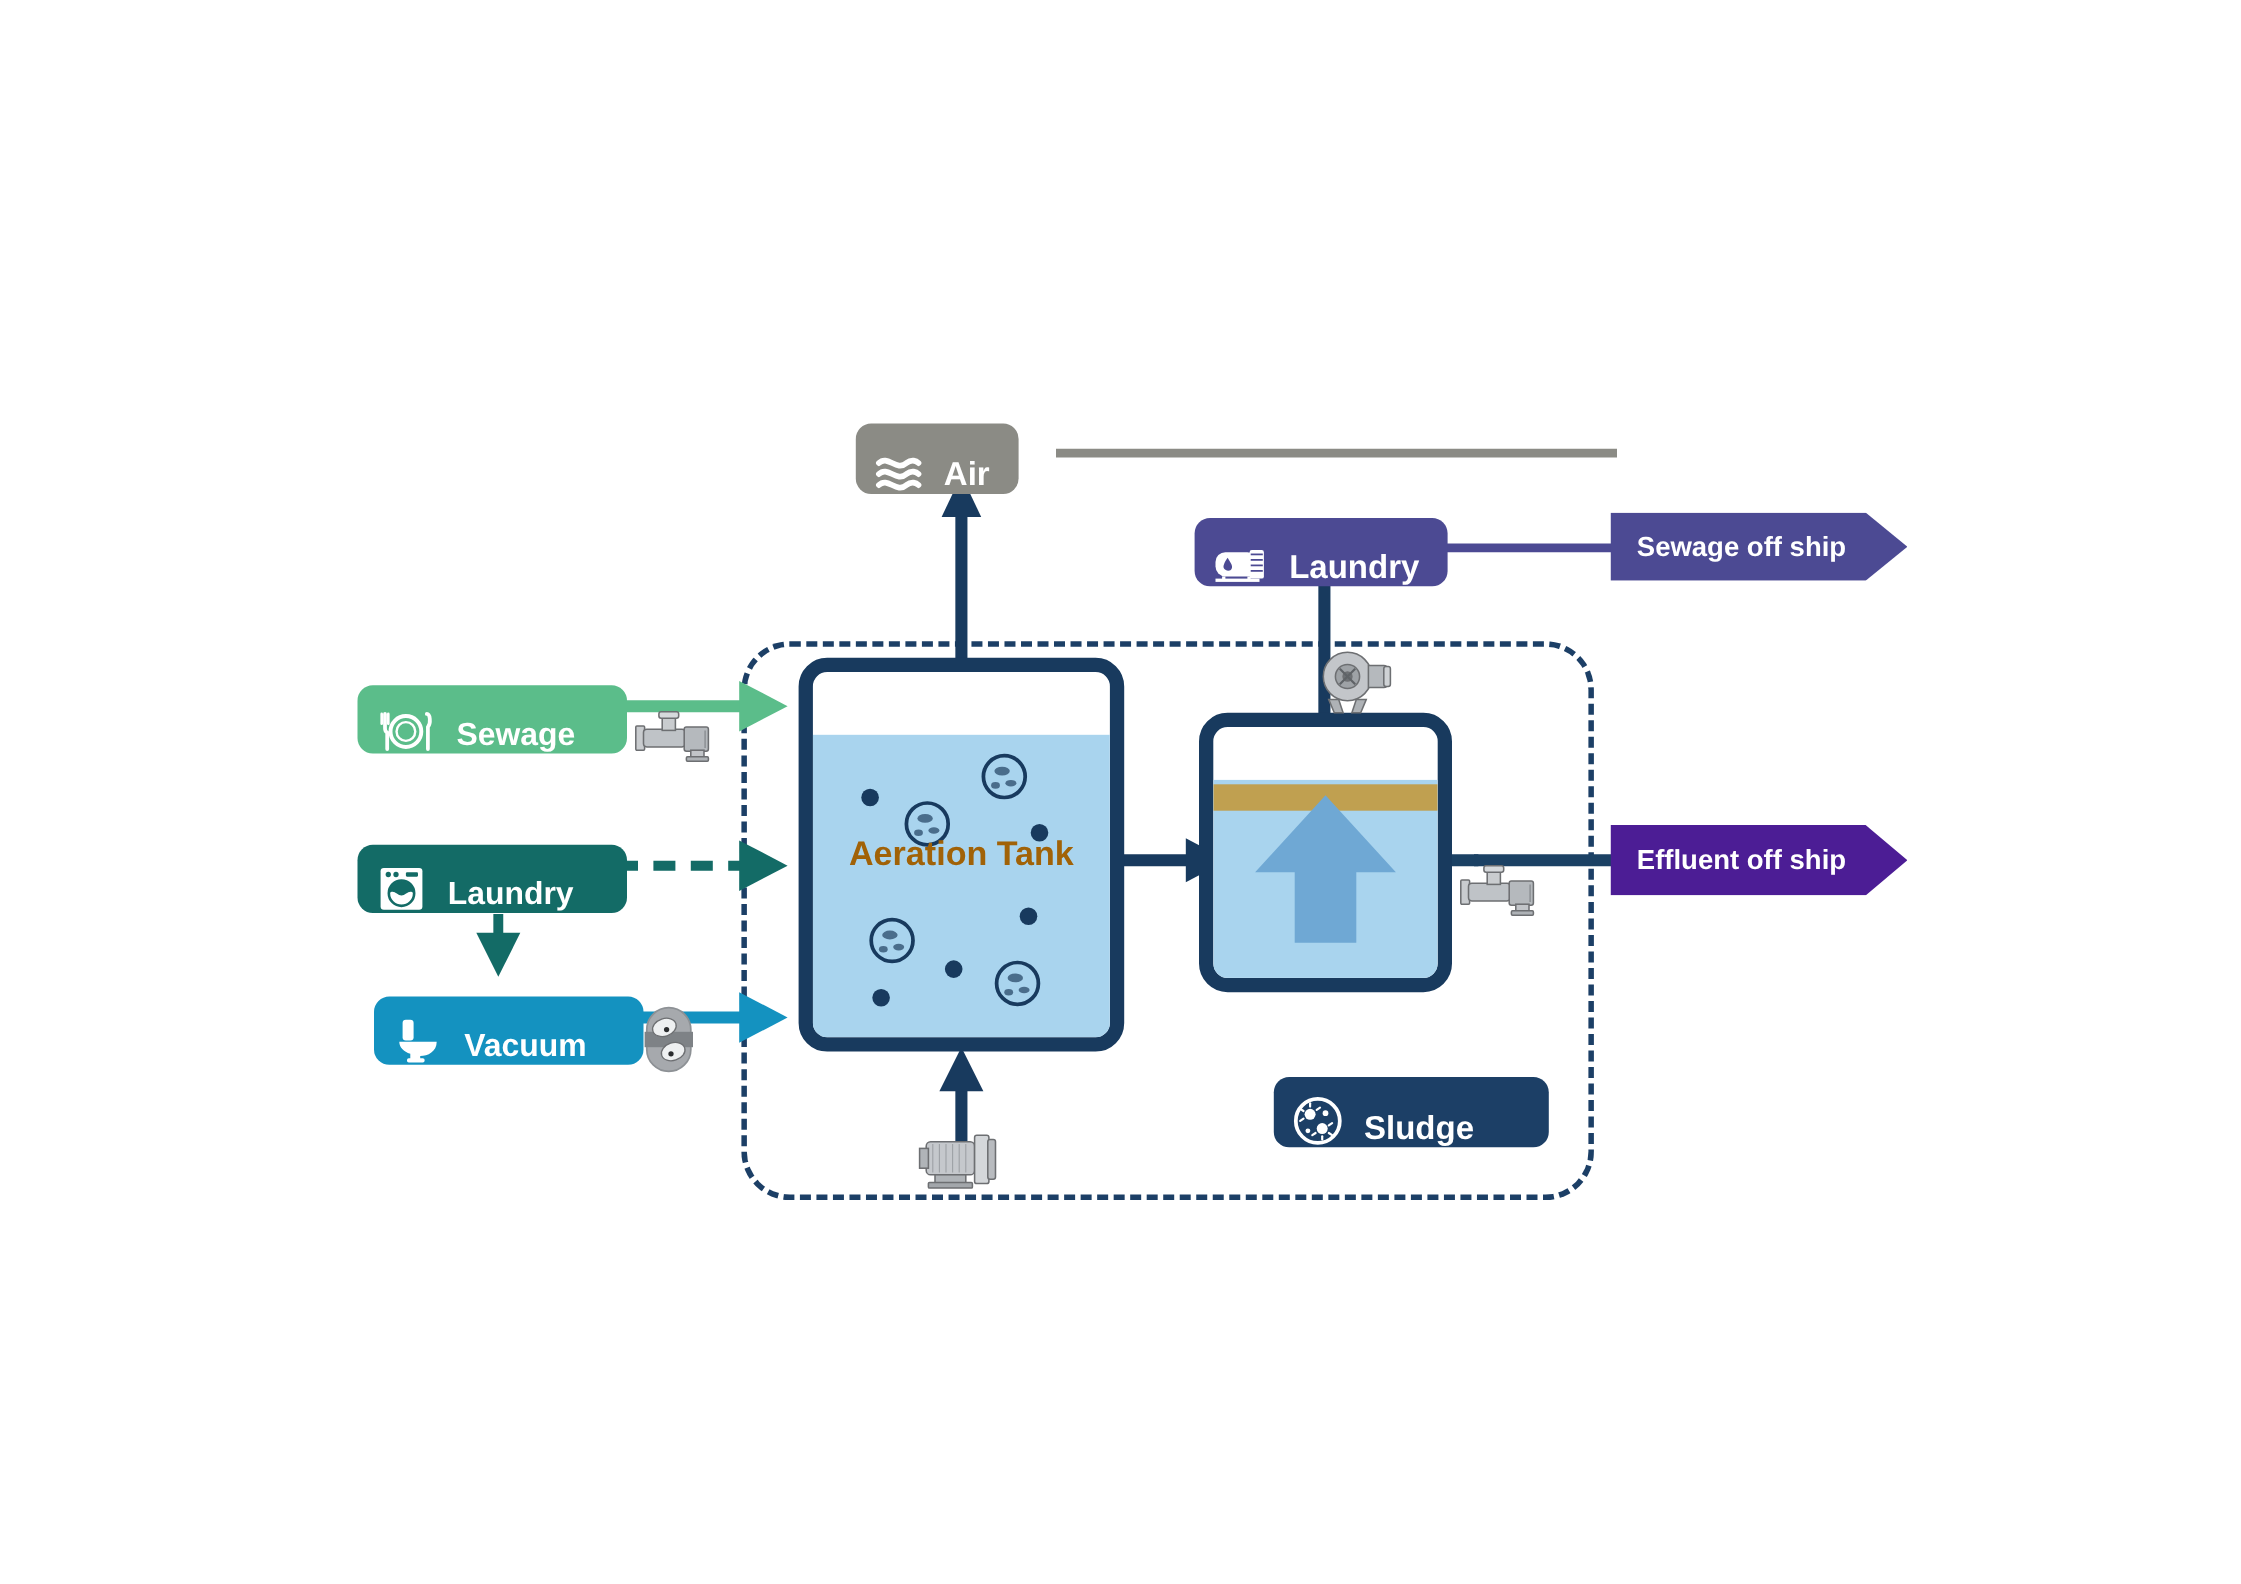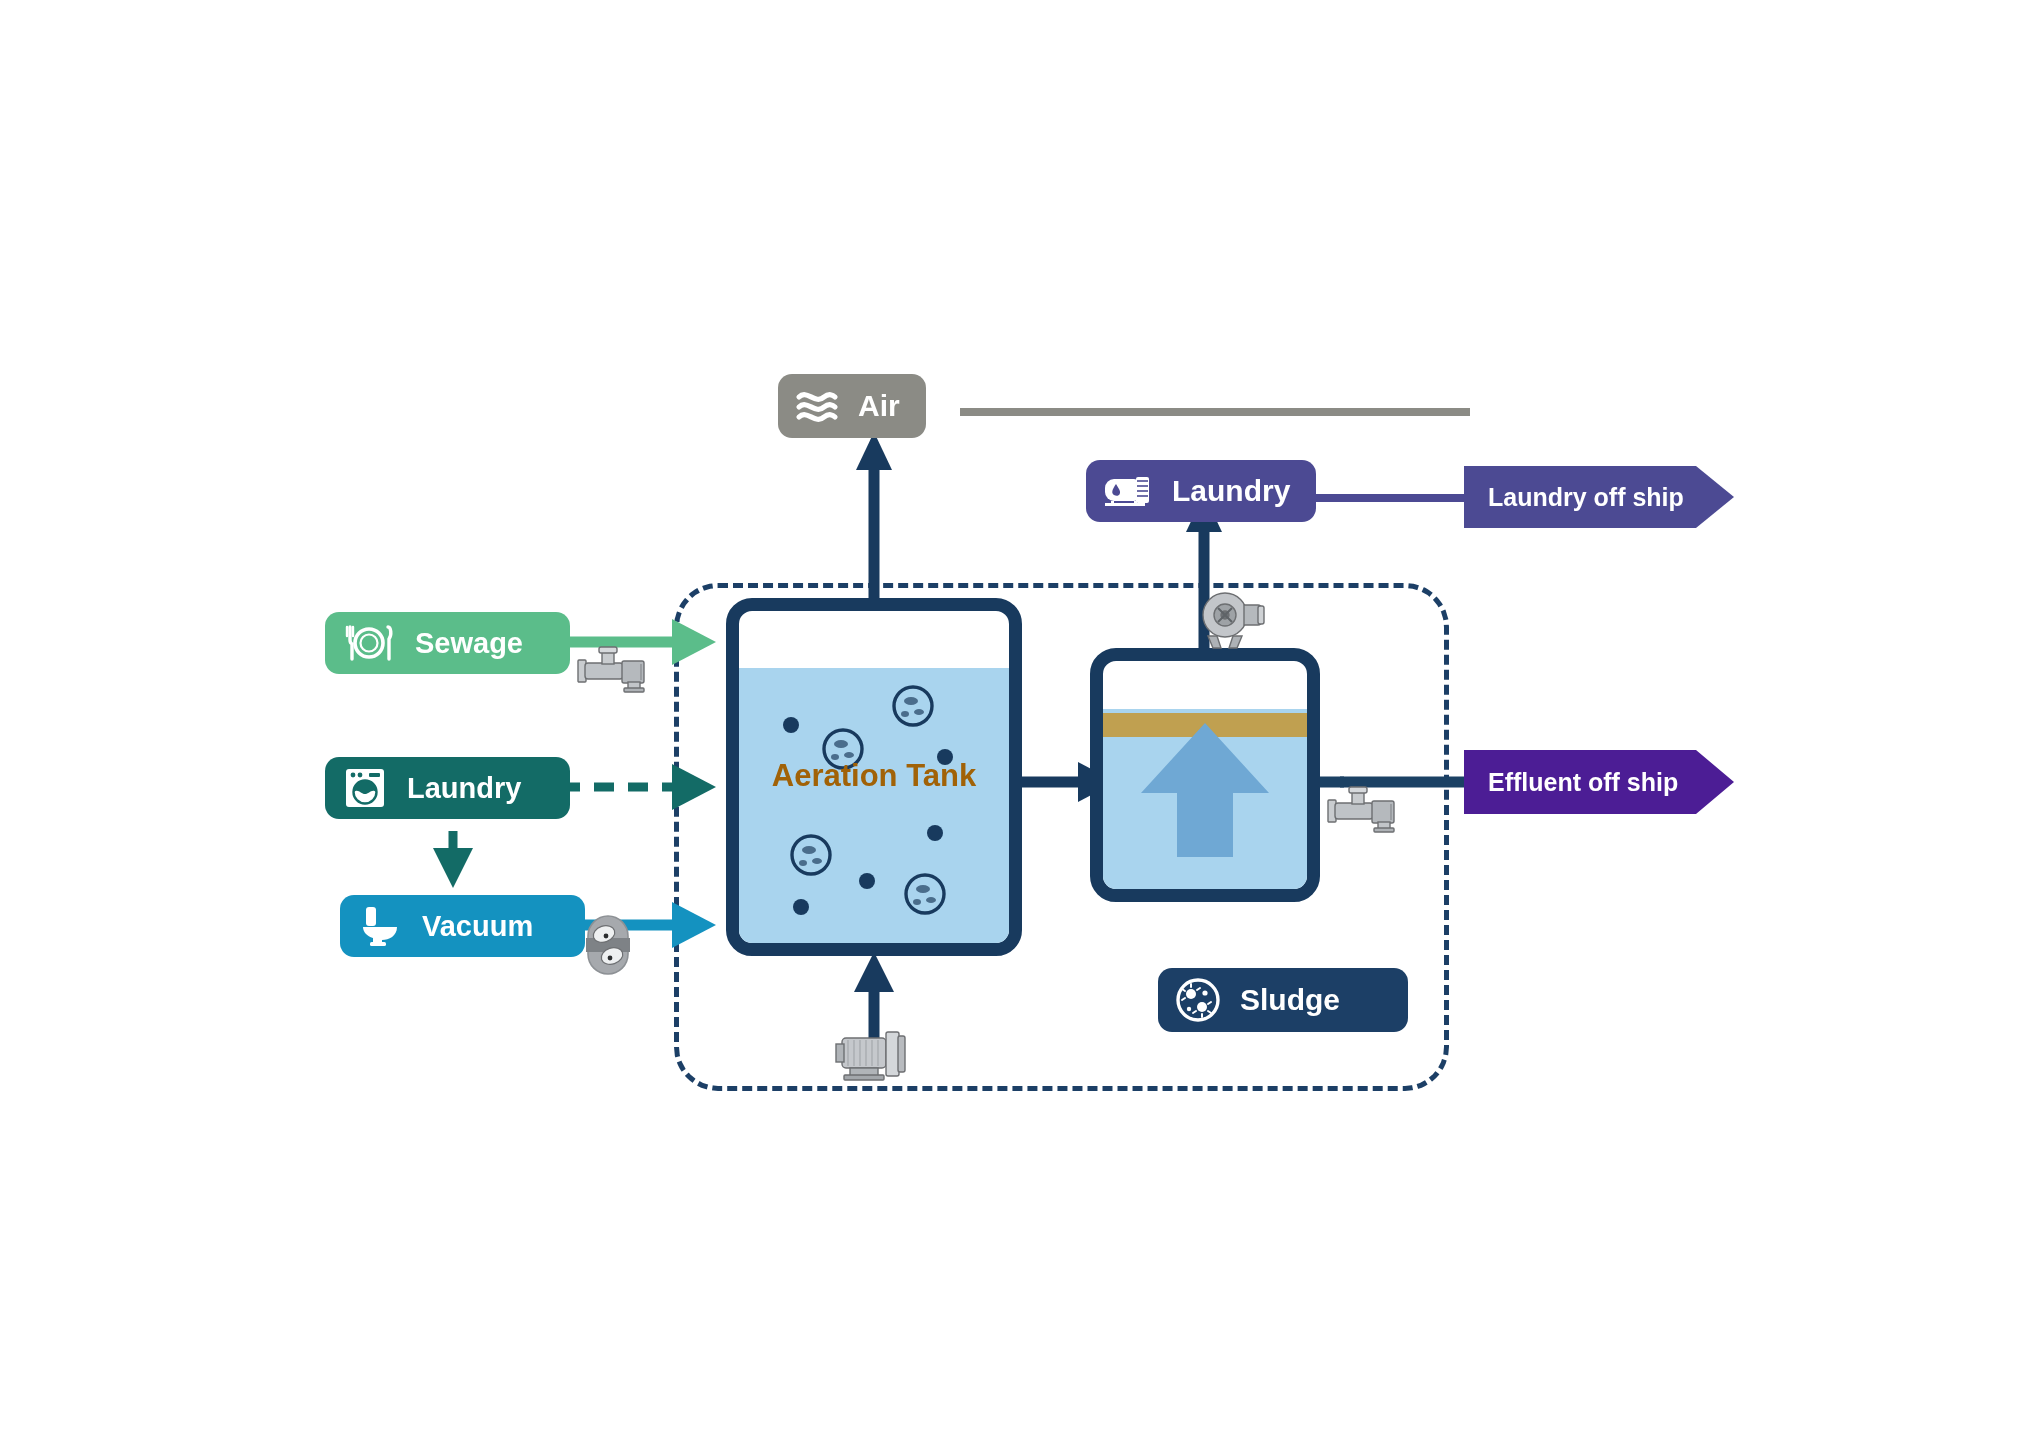--- a/index.html
+++ b/index.html
@@ -7,26 +7,27 @@
     width: 2037px; height: 1440px;
     background: #ffffff;
     font-family: "Liberation Sans", sans-serif;
     overflow: hidden;
   }
   #stage { position: relative; width: 2037px; height: 1440px; }
 
   
   .pill {
     position: absolute;
-    display: flex; align-items: center;
+    display: flex; align-items: flex-end;
     border-radius: 14px;
     color: #ffffff;
     font-weight: bold;
     padding: 0 26px 0 16px;
     white-space: nowrap;
+    margin-top: 11px;
   }
   .pill .ic { flex: 0 0 auto; display: flex; align-items: center; justify-content: center; }
   .pill .tx { margin-left: 18px; }
 
   
   .banner {
     position: absolute;
     display: flex; align-items: center;
     color: #ffffff; font-weight: bold;
     padding-left: 24px;
@@ -239,21 +240,21 @@
         <rect x="10" y="3" width="10" height="19" rx="3" fill="#ffffff"></rect>
         <path d="M7 23 L41 23 C 41 32, 33 36, 26 36 L 26 41 L 17 41 L 17 34 C 11 32, 7 28, 7 23 Z" fill="#ffffff"></path>
         <rect x="14" y="38" width="16" height="4" rx="1.6" fill="#ffffff"></rect>
       </svg>
     </span>
     <span class="tx">Vacuum</span>
   </div>
 
 
   <div class="banner" style="left:1464px; top:466px; width:270px; height:62px; background:#4c4a93; font-size:25px;">
-    <span>Laundry off ship</span>
+    <span>Sewage off ship</span>
   </div>
 
   <div class="banner" style="left:1464px; top:750px; width:270px; height:64px; background:#4c1d95; font-size:25px;">
     <span>Effluent off ship</span>
   </div>
 
   <div class="pill" style="left:1158px; top:968px; width:250px; height:64px; background:#1c3f66; font-size:30px;">
     <span class="ic">
       <svg width="48" height="48" viewBox="0 0 48 48">
         <circle cx="24" cy="24" r="20" fill="none" stroke="#ffffff" stroke-width="3.4"></circle>

